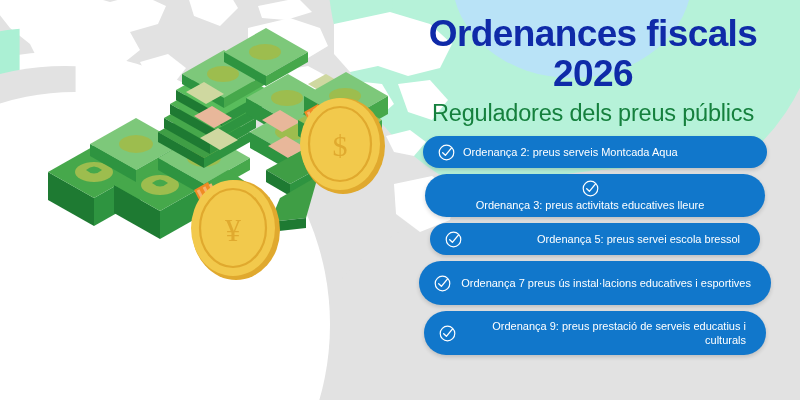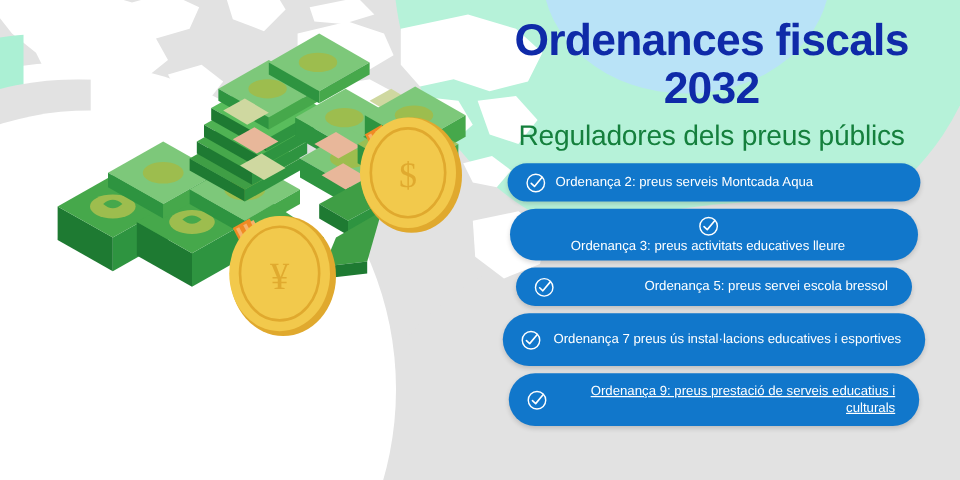--- a/index.html
+++ b/index.html
@@ -121,21 +121,21 @@
     min-height:32px;
     padding:5px 16px 5px 10px;
     box-shadow:0 2px 4px rgba(0,0,0,0.16);
     font-size:11px;
     line-height:1.28;
   }
   .pill.w1 { width:344px; }
   .pill.w2 { width:340px;flex-direction:column; }
   .pill.w3 { width:330px; }
   .pill.w4 { width:352px; min-height:44px; }
-  .pill.w5 { width:342px; min-height:44px;text-decoration:underline; }
+  .pill.w5 { width:342px; min-height:44px; }
 
   .pill .chk {
     flex:0 0 auto;
     width:19px; height:19px;
     margin-right:7px;
     margin-left:4px;
   }
   .pill .txt {
     flex:1 1 auto;
     text-align:right;
@@ -311,21 +311,21 @@
         <ellipse cx="215" cy="206" rx="33" ry="39" fill="none" stroke="#e0a92e" stroke-width="2.2"></ellipse>
         <text x="215" y="219" font-family="'Liberation Serif', serif" font-size="32" fill="#e0a92e" text-anchor="middle" opacity="0.95">¥</text>
       </g>
     </svg>
   </div>
 
   <div class="content">
 
     <h1 class="title">
       <span>Ordenances fiscals</span>
-      <span class="yr">2032</span>
+      <span class="yr">2026</span>
     </h1>
 
     <h2 class="subtitle">Reguladores dels preus públics</h2>
 
     <div class="pill-list">
 
       <div class="pill w1">
         <span class="chk">
           <svg viewBox="0 0 24 24" width="19" height="19" xmlns="http://www.w3.org/2000/svg">
             <circle cx="12" cy="12" r="9.2" fill="none" stroke="#ffffff" stroke-width="1.5"></circle>

